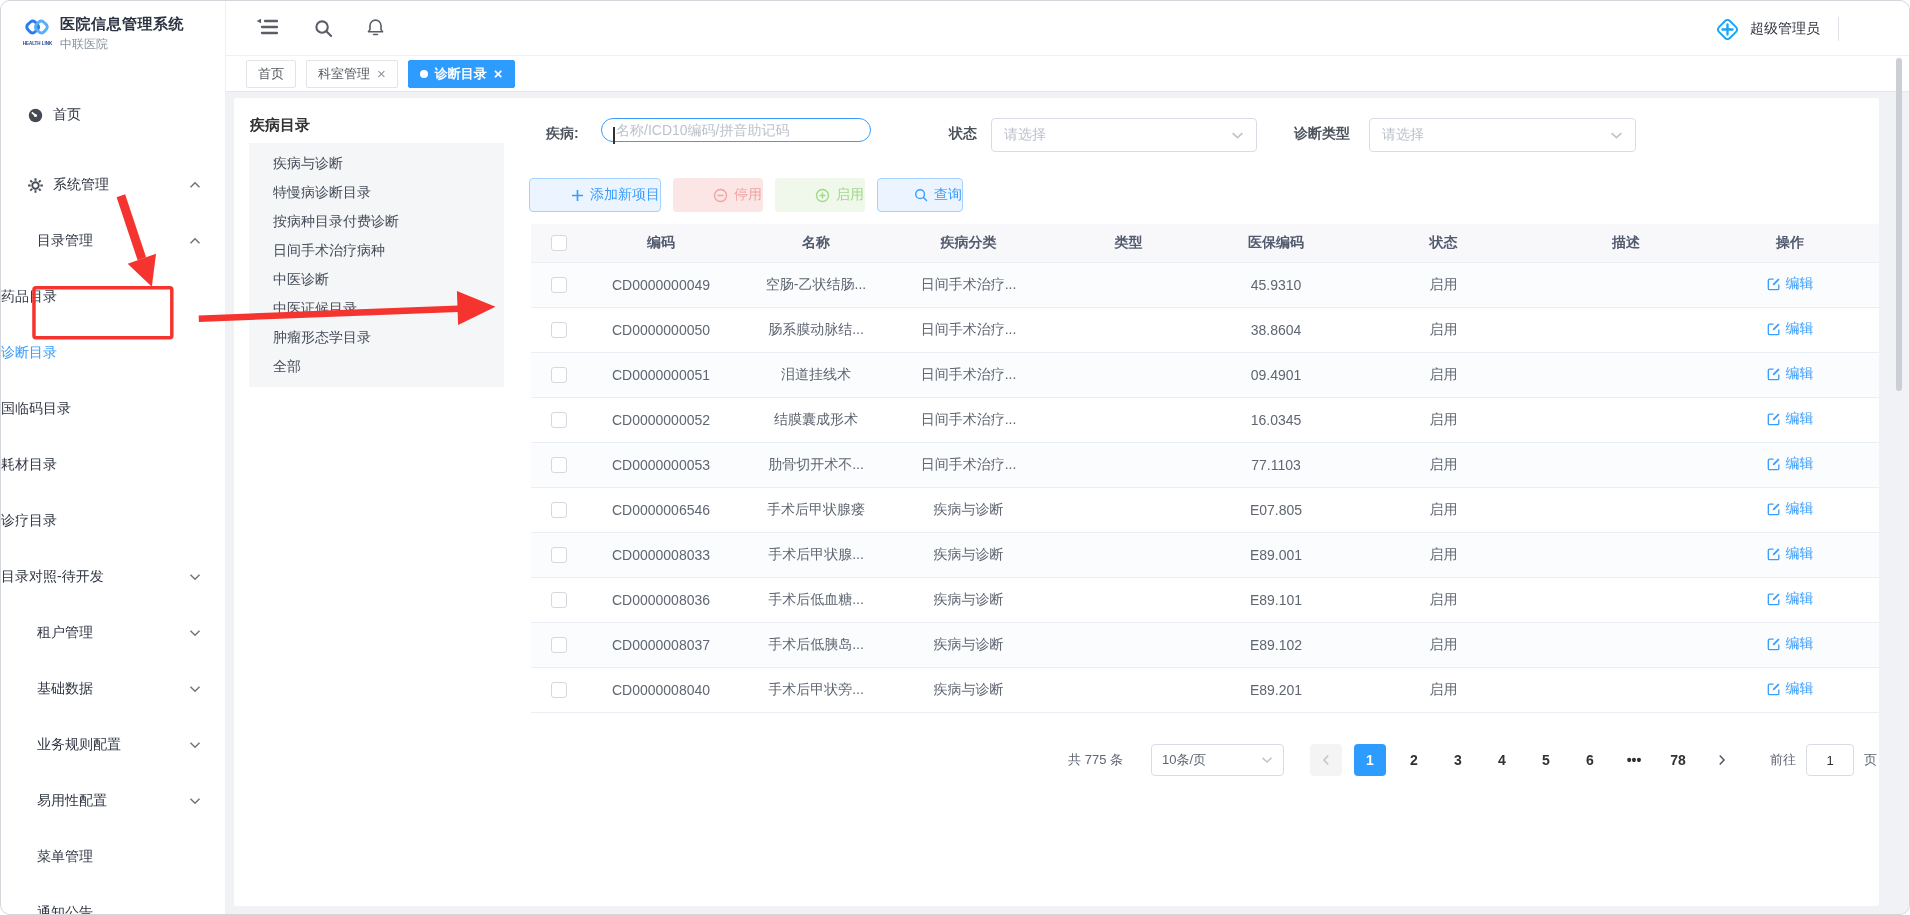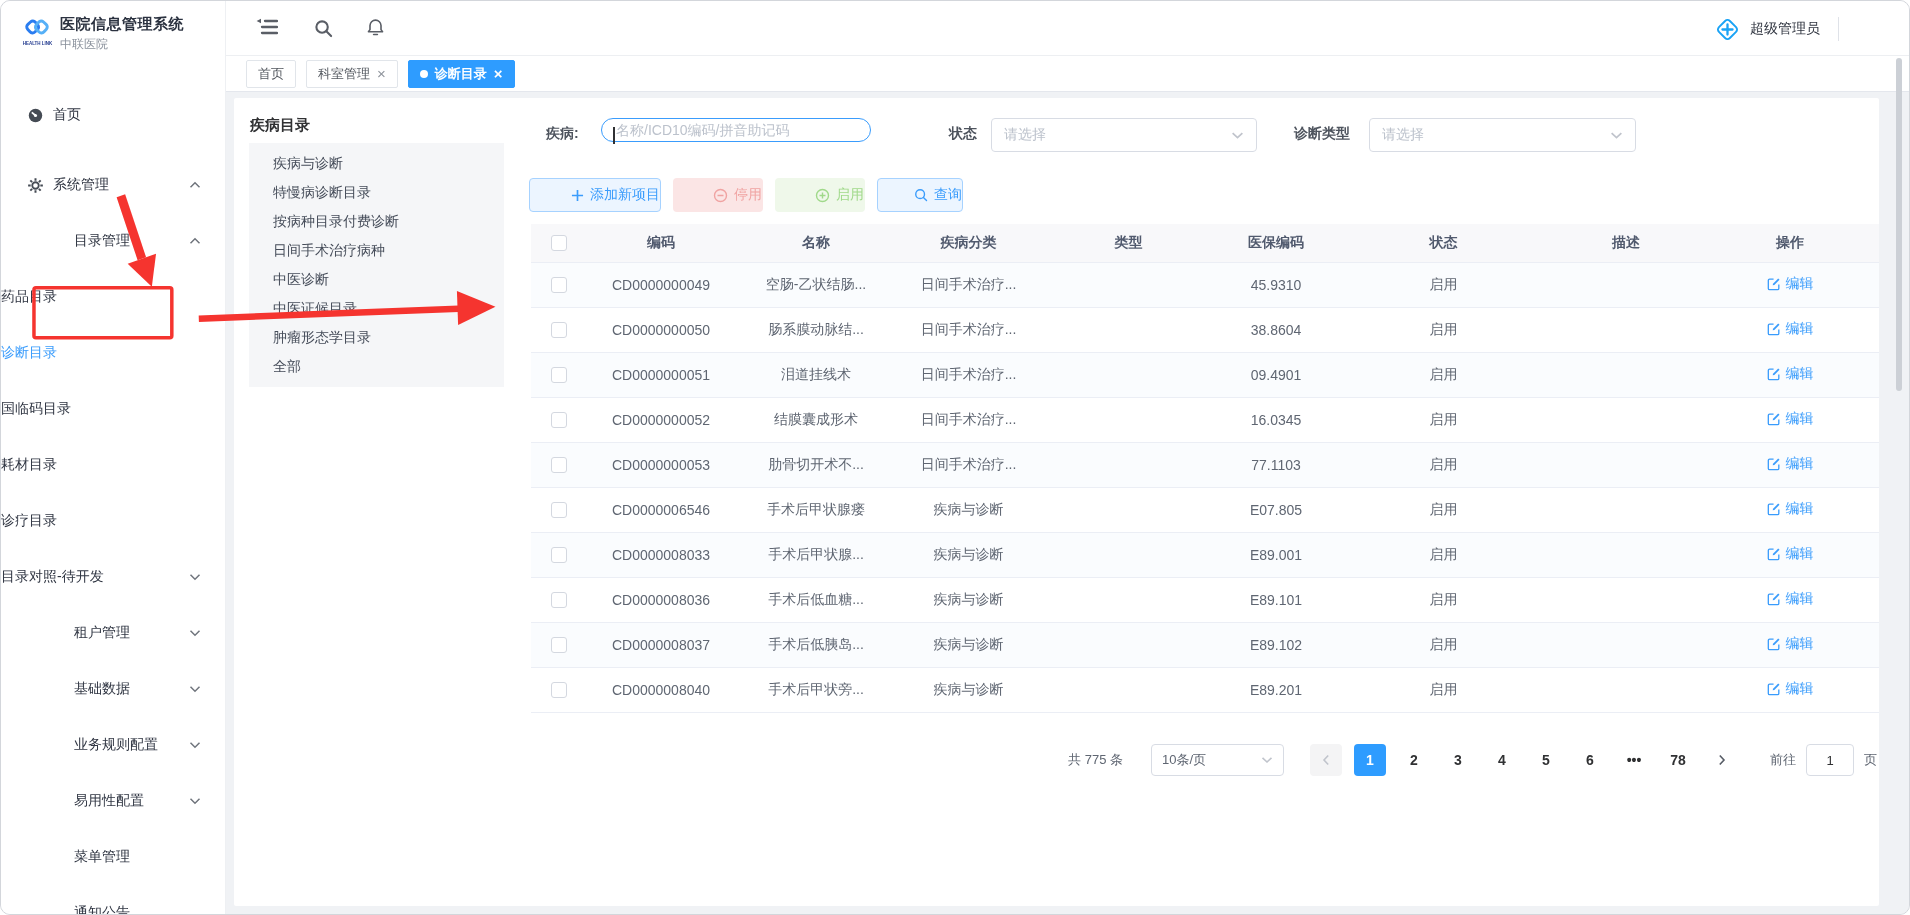--- a/index.html
+++ b/index.html
@@ -10,21 +10,21 @@
   .sidebar{position:absolute;left:0;top:0;width:225px;height:100%;background:#fff;border-right:1px solid #eef0f3;z-index:5}
   .logo-row{display:flex;align-items:flex-start;padding:13px 10px 0 20px;height:58px}
   .logo-badge{width:32px;display:flex;flex-direction:column;align-items:center;margin-right:7px}
   .logo-mark{font-size:5px;color:#223a8f;white-space:nowrap;transform:scale(.9);font-weight:700}
   .logo-texts{line-height:1.25;padding-top:1px}
   .app-title{font-size:15px;font-weight:700;color:#2b3240;letter-spacing:.5px}
   .app-sub{font-size:12px;color:#8a919c;margin-top:3px}
   .menu{padding-top:28px}
   .menu-item{position:relative;height:56px;display:flex;align-items:center;font-size:14px;color:#2f3542;cursor:pointer}
   .menu-item.lv1{padding-left:26px}
-  .menu-item.lv2{padding-left:73px}
+  .menu-item.lv2{padding-left:36px}
   .menu-item.lv3{}
   .menu-item.home{margin-bottom:14px}
   .menu-item.active{color:#3a9cfc}
   .mi{display:inline-flex;width:19px;margin-right:7px;align-items:center}
   .chev{position:absolute;right:24px;top:50%;transform:translateY(-50%);display:inline-flex}
 
   
   .header{position:absolute;left:225px;top:0;right:0;height:55px;background:#fff;border-bottom:1px solid #edeff2}
   .hicon{position:absolute;top:17px;display:inline-flex;cursor:pointer}
   .user{position:absolute;right:70px;top:13px;display:flex;align-items:center;height:30px}

